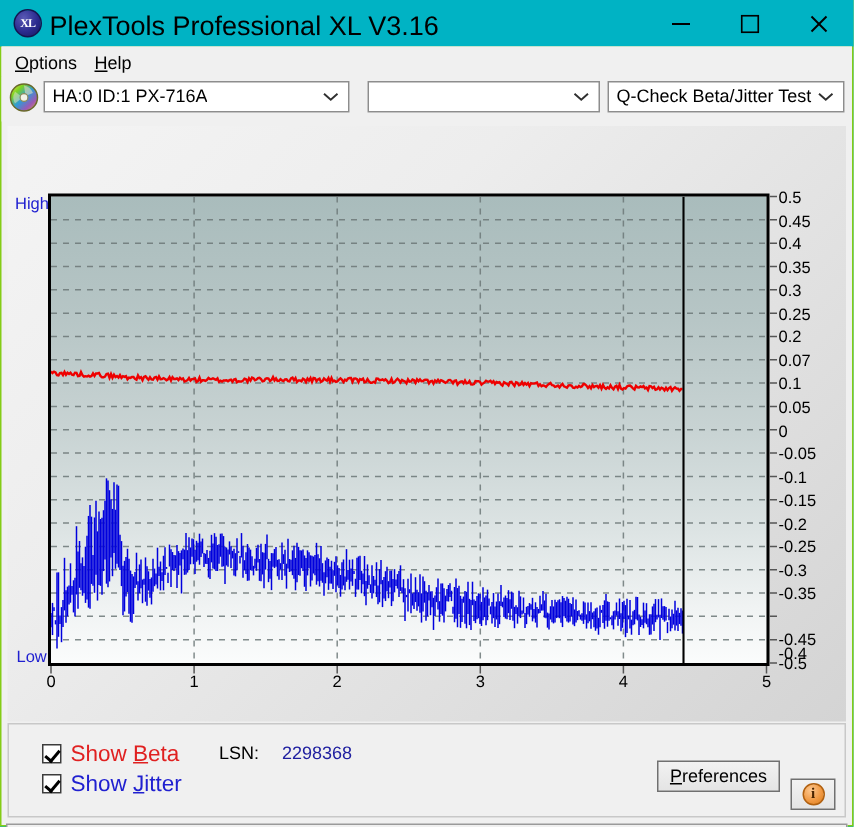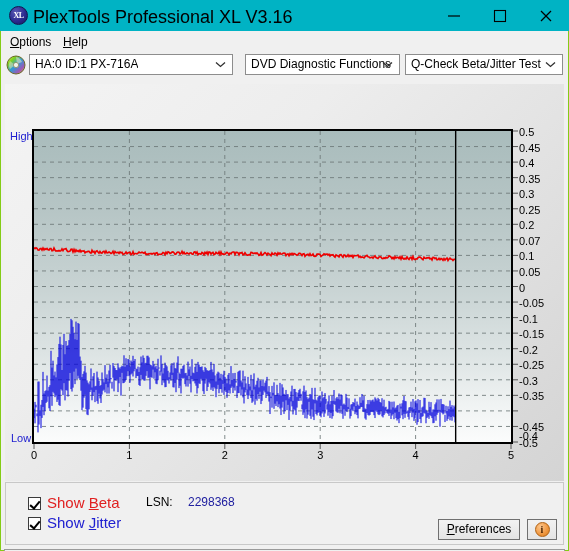--- a/index.html
+++ b/index.html
@@ -183,21 +183,21 @@
     left:479px;top:7px;width:72px;height:22px;
     border:2px solid #0a62c6;
     line-height:18px;
   }
   .btn-start .focusring{
     position:absolute;left:1px;top:1px;right:1px;bottom:1px;
     border:1px dotted #000;
     box-sizing:border-box;
   }
   .btn-prefs{
-    left:432px;top:36px;width:82px;height:21px;
+    left:432px;top:24px;width:82px;height:21px;
     line-height:19px;
   }
   .btn-info{
     left:521px;top:36px;width:30px;height:21px;
     display:flex;align-items:center;justify-content:center;
   }
   .info-circle{
     width:15px;height:15px;border-radius:50%;
     background:radial-gradient(circle at 35% 30%,#fdc891 0%,#f19a44 55%,#d97a18 100%);
     border:1px solid #b06010;
@@ -270,21 +270,20 @@
       <div class="combo combo-drive">
         <span class="lbl">HA:0 ID:1  PX-716A</span>
         <span class="arrow">
           <svg width="11" height="7" viewBox="0 0 11 7">
               <polyline points="1,1.5 5.5,5.5 10,1.5" fill="none" stroke="#303030" stroke-width="1.3"></polyline>
             </svg>
         </span>
       </div>
 
       <div class="combo combo-func">
-        <span class="lbl">DVD Diagnostic Functions</span>
         <span class="arrow">
           <svg width="11" height="7" viewBox="0 0 11 7">
               <polyline points="1,1.5 5.5,5.5 10,1.5" fill="none" stroke="#303030" stroke-width="1.3"></polyline>
             </svg>
         </span>
       </div>
 
       <div class="combo combo-test">
         <span class="lbl">Q-Check Beta/Jitter Test</span>
         <span class="arrow">

